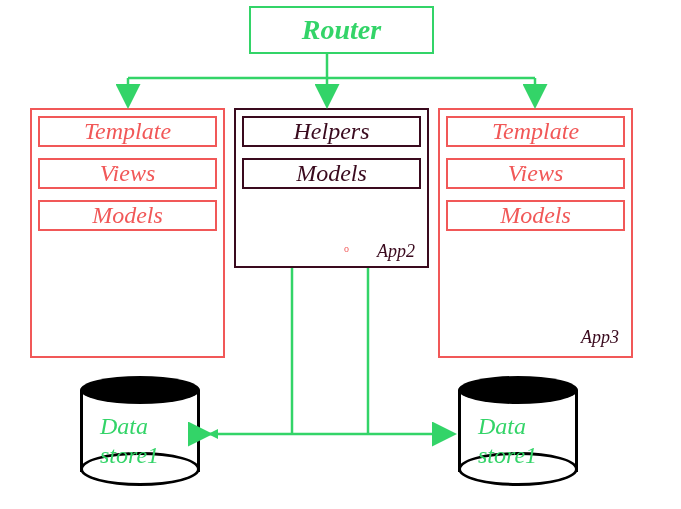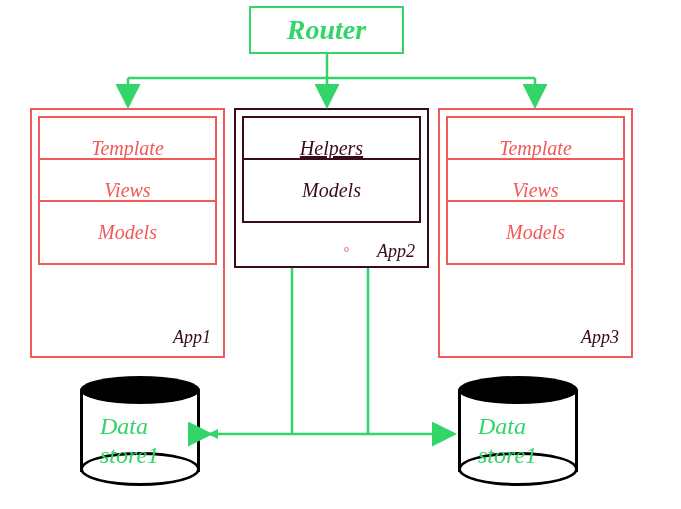--- a/index.html
+++ b/index.html
@@ -28,22 +28,22 @@
   }
   .app-container {
     border-width: 2px;
   }
   .app1, .app3 { border-color: #f15858; }
   .app2 { border-color: #3a0a1e; }
   .sub-box {
     position: absolute;
     border: 2px solid;
     background: #fff;
-    font-size: 20px;
-    padding: 19px 0;
+    font-size: 24px;
+    padding: 0 0;
     box-sizing: border-box;
     text-align: center;
   }
   .sub-red { border-color: #f15858; color: #f15858; }
   .sub-dark { border-color: #3a0a1e; color: #3a0a1e; }
   .app-label {
     position: absolute;
     font-size: 18px;
     color: #3a0a1e;
     font-weight: 500;
@@ -83,39 +83,38 @@
     position: absolute;
     left: 0; top: 0;
     width: 681px;
     height: 509px;
     pointer-events: none;
   }
 </style>
 </head>
 <body>
 
-<div class="box router" style="left:249px; top:6px; width:155px;">
+<div class="box router" style="left:249px; top:6px; width:185px;">
   <span>Router</span>
 </div>
 
 <div class="box app-container app1" style="left:30px; top:108px; width:195px; height:250px;">
   <div class="sub-box sub-red" style="left:6px; top:6px; width:179px;">
     <span>Template</span>
   </div>
   <div class="sub-box sub-red" style="left:6px; top:48px; width:179px;">
     <span>Views</span>
   </div>
   <div class="sub-box sub-red" style="left:6px; top:90px; width:179px;">
     <span>Models</span>
   </div>
-  <span class="app-label" style="right:12px; bottom:8px;">App1</span>
 </div>
 
 <div class="box app-container app2" style="left:234px; top:108px; width:195px; height:160px;">
-  <div class="sub-box sub-dark" style="left:6px; top:6px; width:179px;text-decoration:underline;">
+  <div class="sub-box sub-dark" style="left:6px; top:6px; width:179px;">
     <span>Helpers</span>
   </div>
   <div class="sub-box sub-dark" style="left:6px; top:48px; width:179px;">
     <span>Models</span>
   </div>
   <span class="tiny" style="right:78px; bottom:12px;">o</span>
   <span class="app-label" style="right:12px; bottom:4px;">App2</span>
 </div>
 
 <div class="box app-container app3" style="left:438px; top:108px; width:195px; height:250px;">

